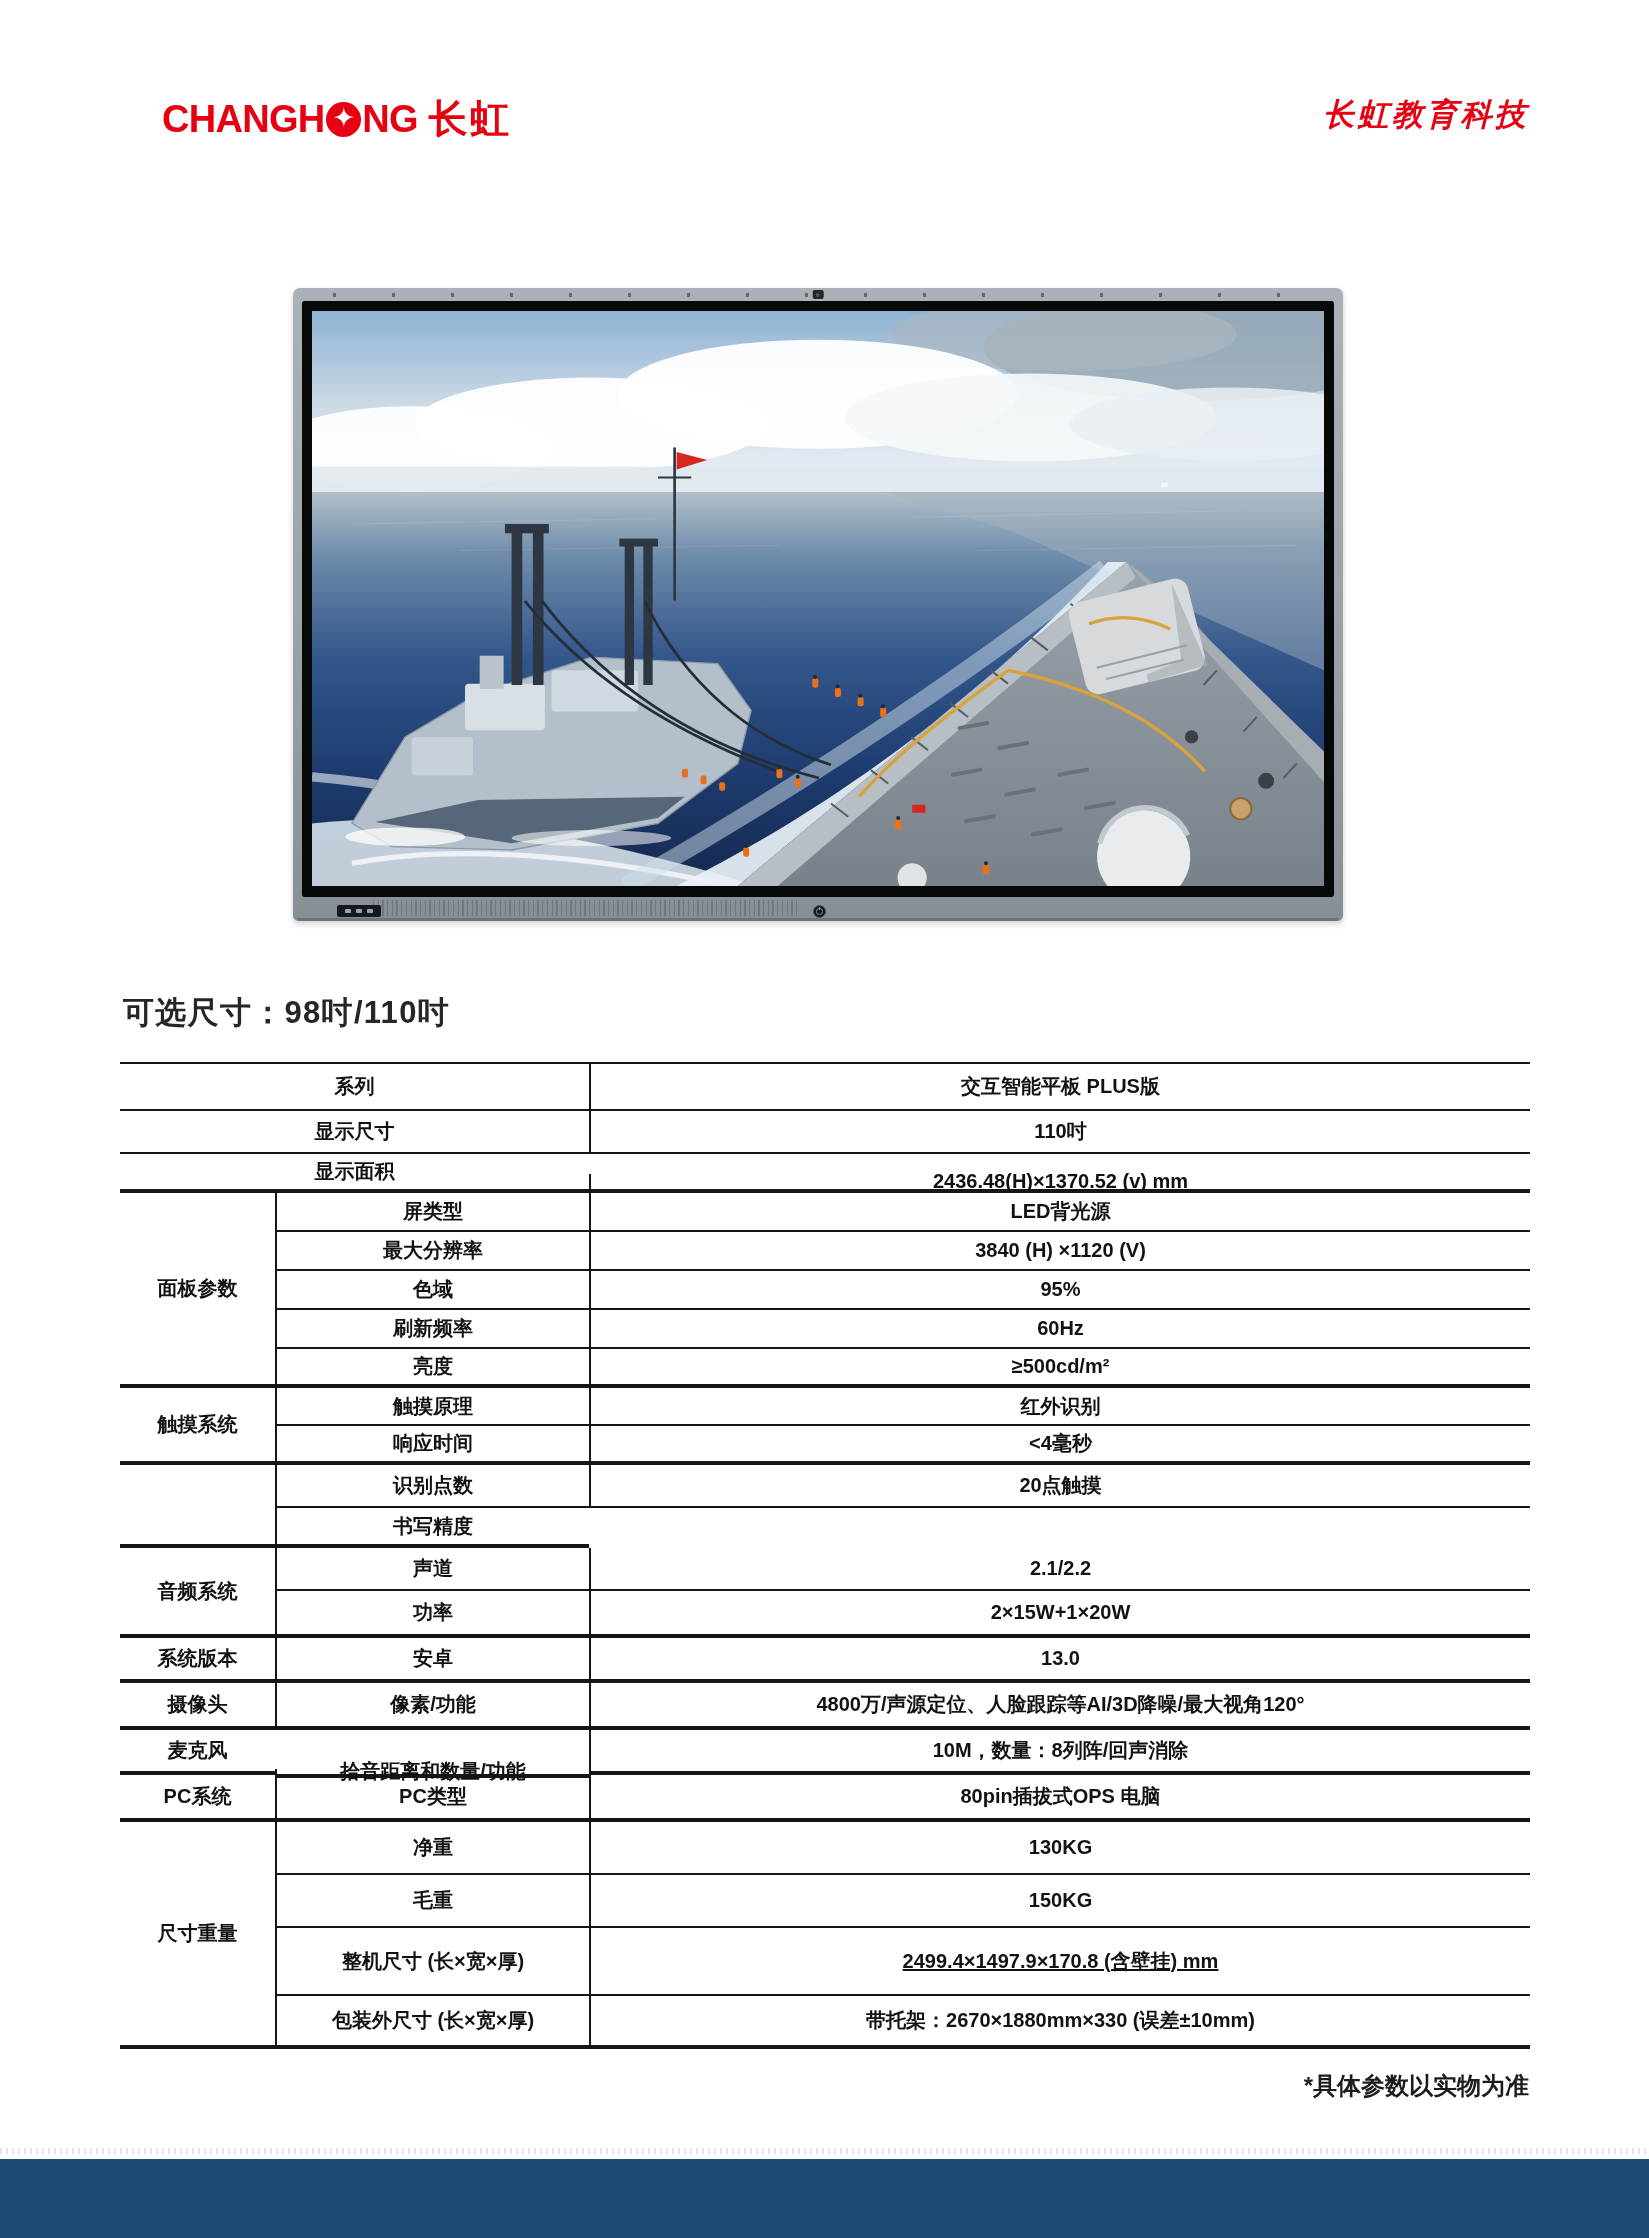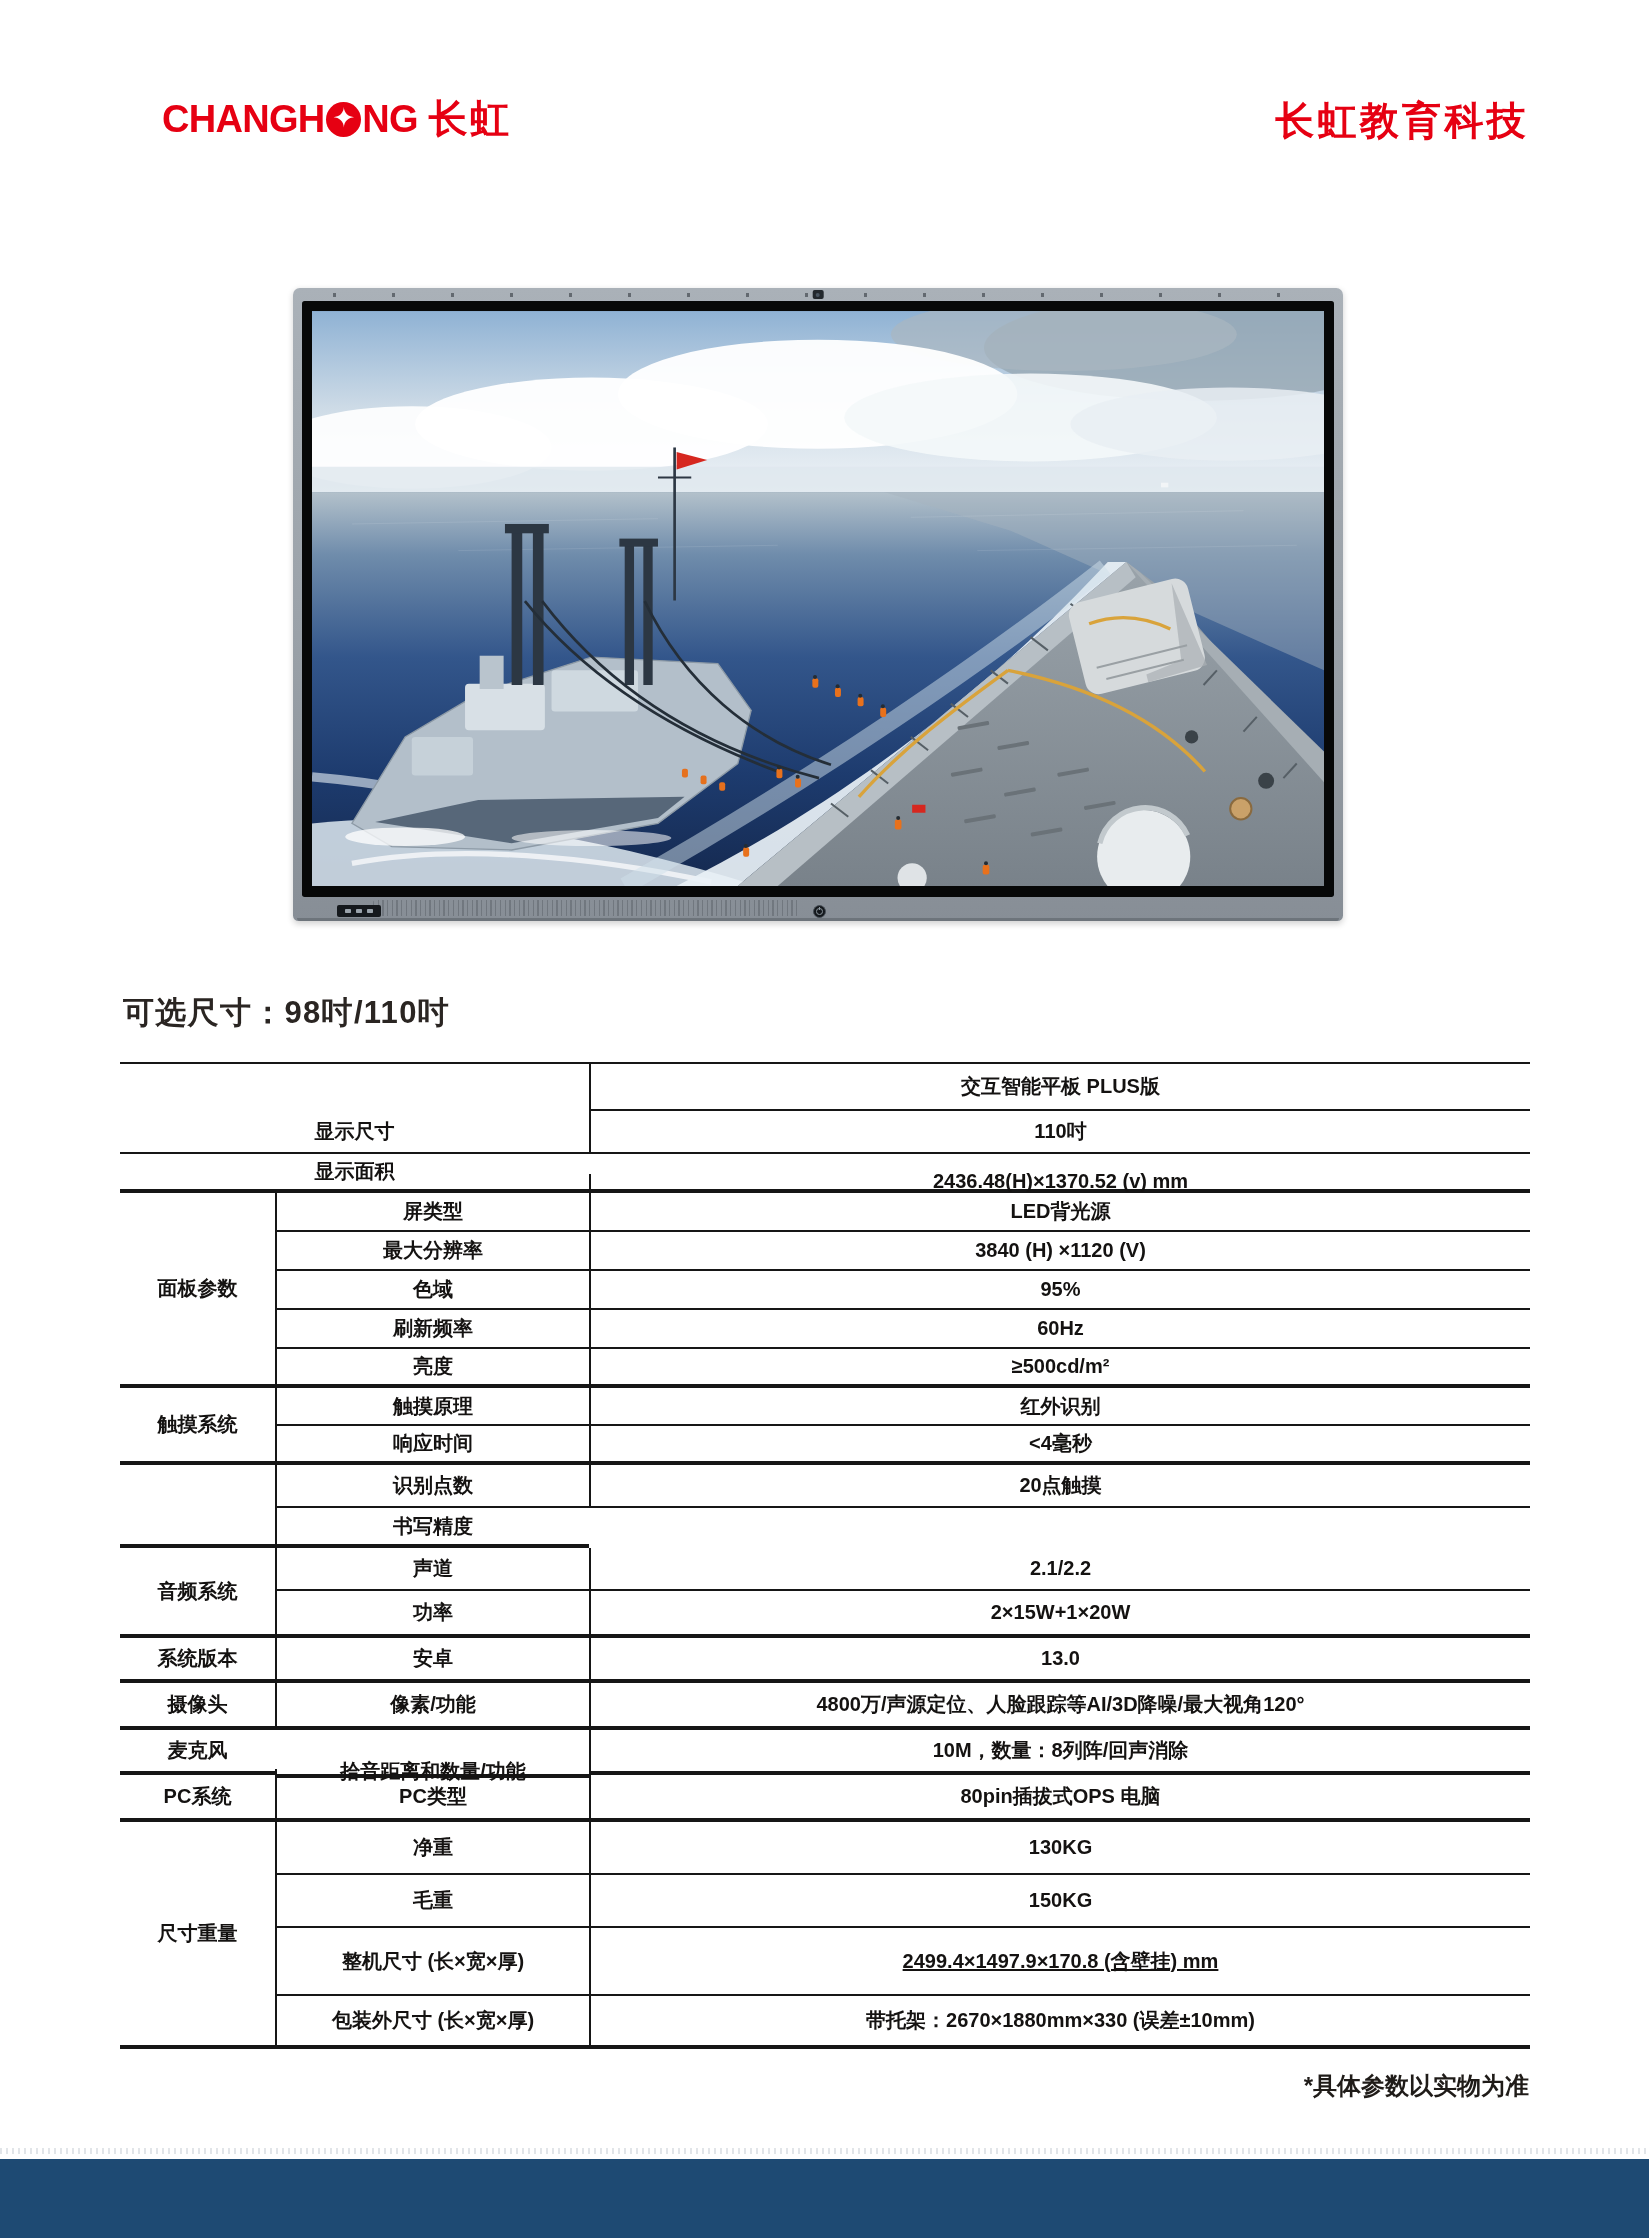--- a/index.html
+++ b/index.html
@@ -7,21 +7,21 @@
        font-family:"Liberation Sans","DejaVu Sans",sans-serif;color:#1d1a18;}
   .abs{position:absolute;}
 
   
   .logo{left:118px;top:92px;display:flex;align-items:center;gap:10.6px;margin-left:44px;}
   .logo-en{font-size:38px;font-weight:900;color:#e60012;letter-spacing:-0.7px;display:flex;align-items:center;}
   .logo-o{width:35px;height:35px;border-radius:50%;background:#e60012;display:inline-flex;
           align-items:center;justify-content:center;margin:0 1.3px;}
   .logo-o span{color:#ffffff;font-size:27px;line-height:1;transform:translateY(-0.7px);}
   .logo-cn{font-size:39px;font-weight:900;color:#e60012;letter-spacing:2.7px;}
-  .header-right{right:120px;top:94px;font-size:39px;font-weight:900;color:#e60012;letter-spacing:3.3px;}
+  .header-right{right:120px;top:94px;font-size:31px;font-weight:900;color:#e60012;letter-spacing:3.3px;font-style:italic;}
 
   
   .tv{left:293px;top:288px;width:1050px;height:633px;background:linear-gradient(180deg,#aab1b8 0%,#9aa1a8 55%,#878e96 100%);
       border-radius:6.7px 6.7px 5.3px 5.3px;box-shadow:0 2.7px 6.7px rgba(0,0,0,.18);}
   .tv .mic-row{position:absolute;left:40px;right:40px;top:4.7px;height:4px;
       background:repeating-linear-gradient(90deg,rgba(40,46,52,.55) 0 3.3px,transparent 3.3px 59px);}
   .tv .camera{position:absolute;left:50%;top:2px;width:10.6px;height:9.3px;transform:translateX(-50%);
       background:#23282d;border-radius:2px;display:flex;align-items:center;justify-content:center;}
   .tv .camera i{width:4px;height:4px;border-radius:50%;background:#4a5560;display:block;}
   .tv .frame{position:absolute;left:9.3px;top:12.6px;width:1032px;height:596px;background:#070808;border-radius:2.7px;}
@@ -238,20 +238,21 @@
     </div>
   <div class="power">
       <i></i>
     </div>
   <div class="under"></div>
 </div>
 
 <div class="abs size-heading">可选尺寸：98吋/110吋</div>
 
 <div class="abs spec" id="spec-table" style="grid-template-rows: 47px 43px 39px 39px 39px 39px 39px 39px 38px 39px 43px 40px 43px 47px 45px 47px 45px 47px 53px 53px 68px 53px;">
+    <div class="cell bb-thin" style="grid-area: 1 / 1 / auto / span 2;">系列</div>
     <div class="cell val bb-thin bl" style="grid-area: 1 / 3;">交互智能平板 PLUS版</div>
     <div class="cell bb-thin" style="grid-area: 2 / 1 / auto / span 2;">显示尺寸</div>
     <div class="cell val bb-thin bl" style="grid-area: 2 / 3;">110吋</div>
     <div class="cell bb-thick" style="grid-area: 3 / 1 / auto / span 2;">显示面积</div>
     <div class="cell val bb-thick bl" style="grid-area: 3 / 3; margin-top: 20px;">2436.48(H)×1370.52 (v) mm</div>
     <div class="cell bb-thick" style="grid-area: 4 / 1 / span 5;">面板参数</div>
     <div class="cell bb-thin bl" style="grid-area: 4 / 2;">屏类型</div>
     <div class="cell val bb-thin bl" style="grid-area: 4 / 3;">LED背光源</div>
     <div class="cell bb-thin bl" style="grid-area: 5 / 2;">最大分辨率</div>
     <div class="cell val bb-thin bl" style="grid-area: 5 / 3;">3840 (H) ×1120 (V)</div>

